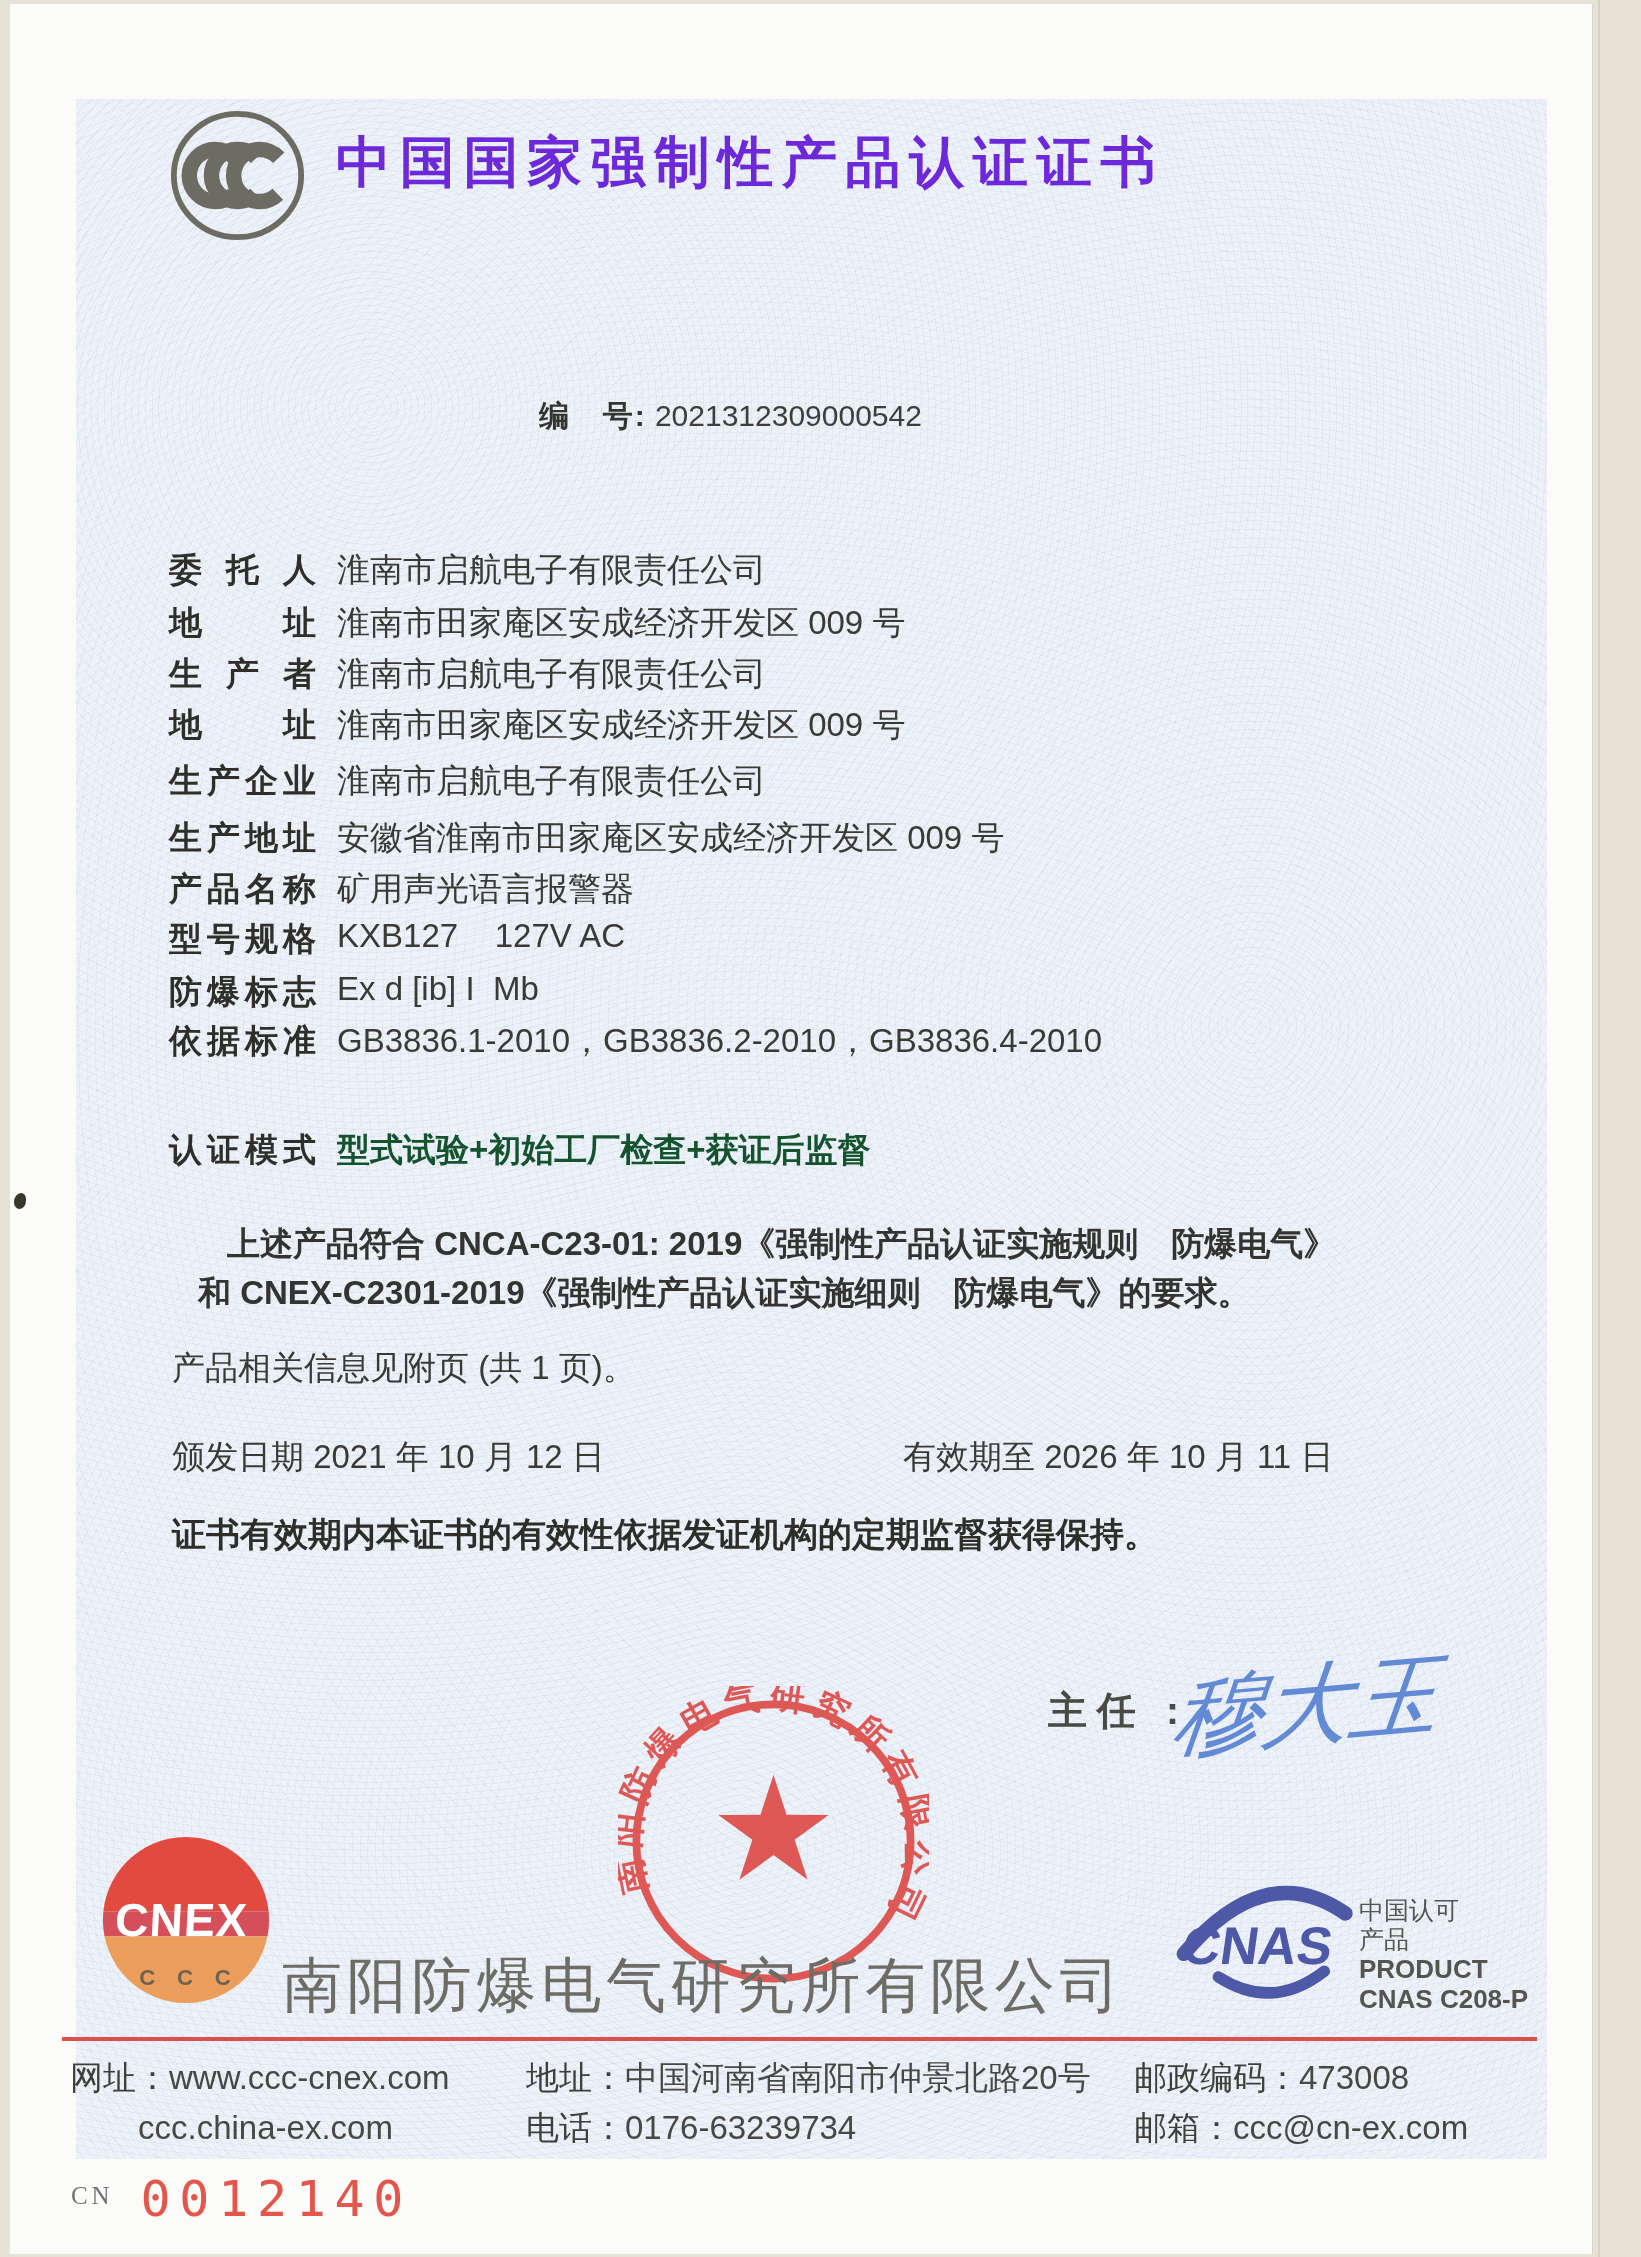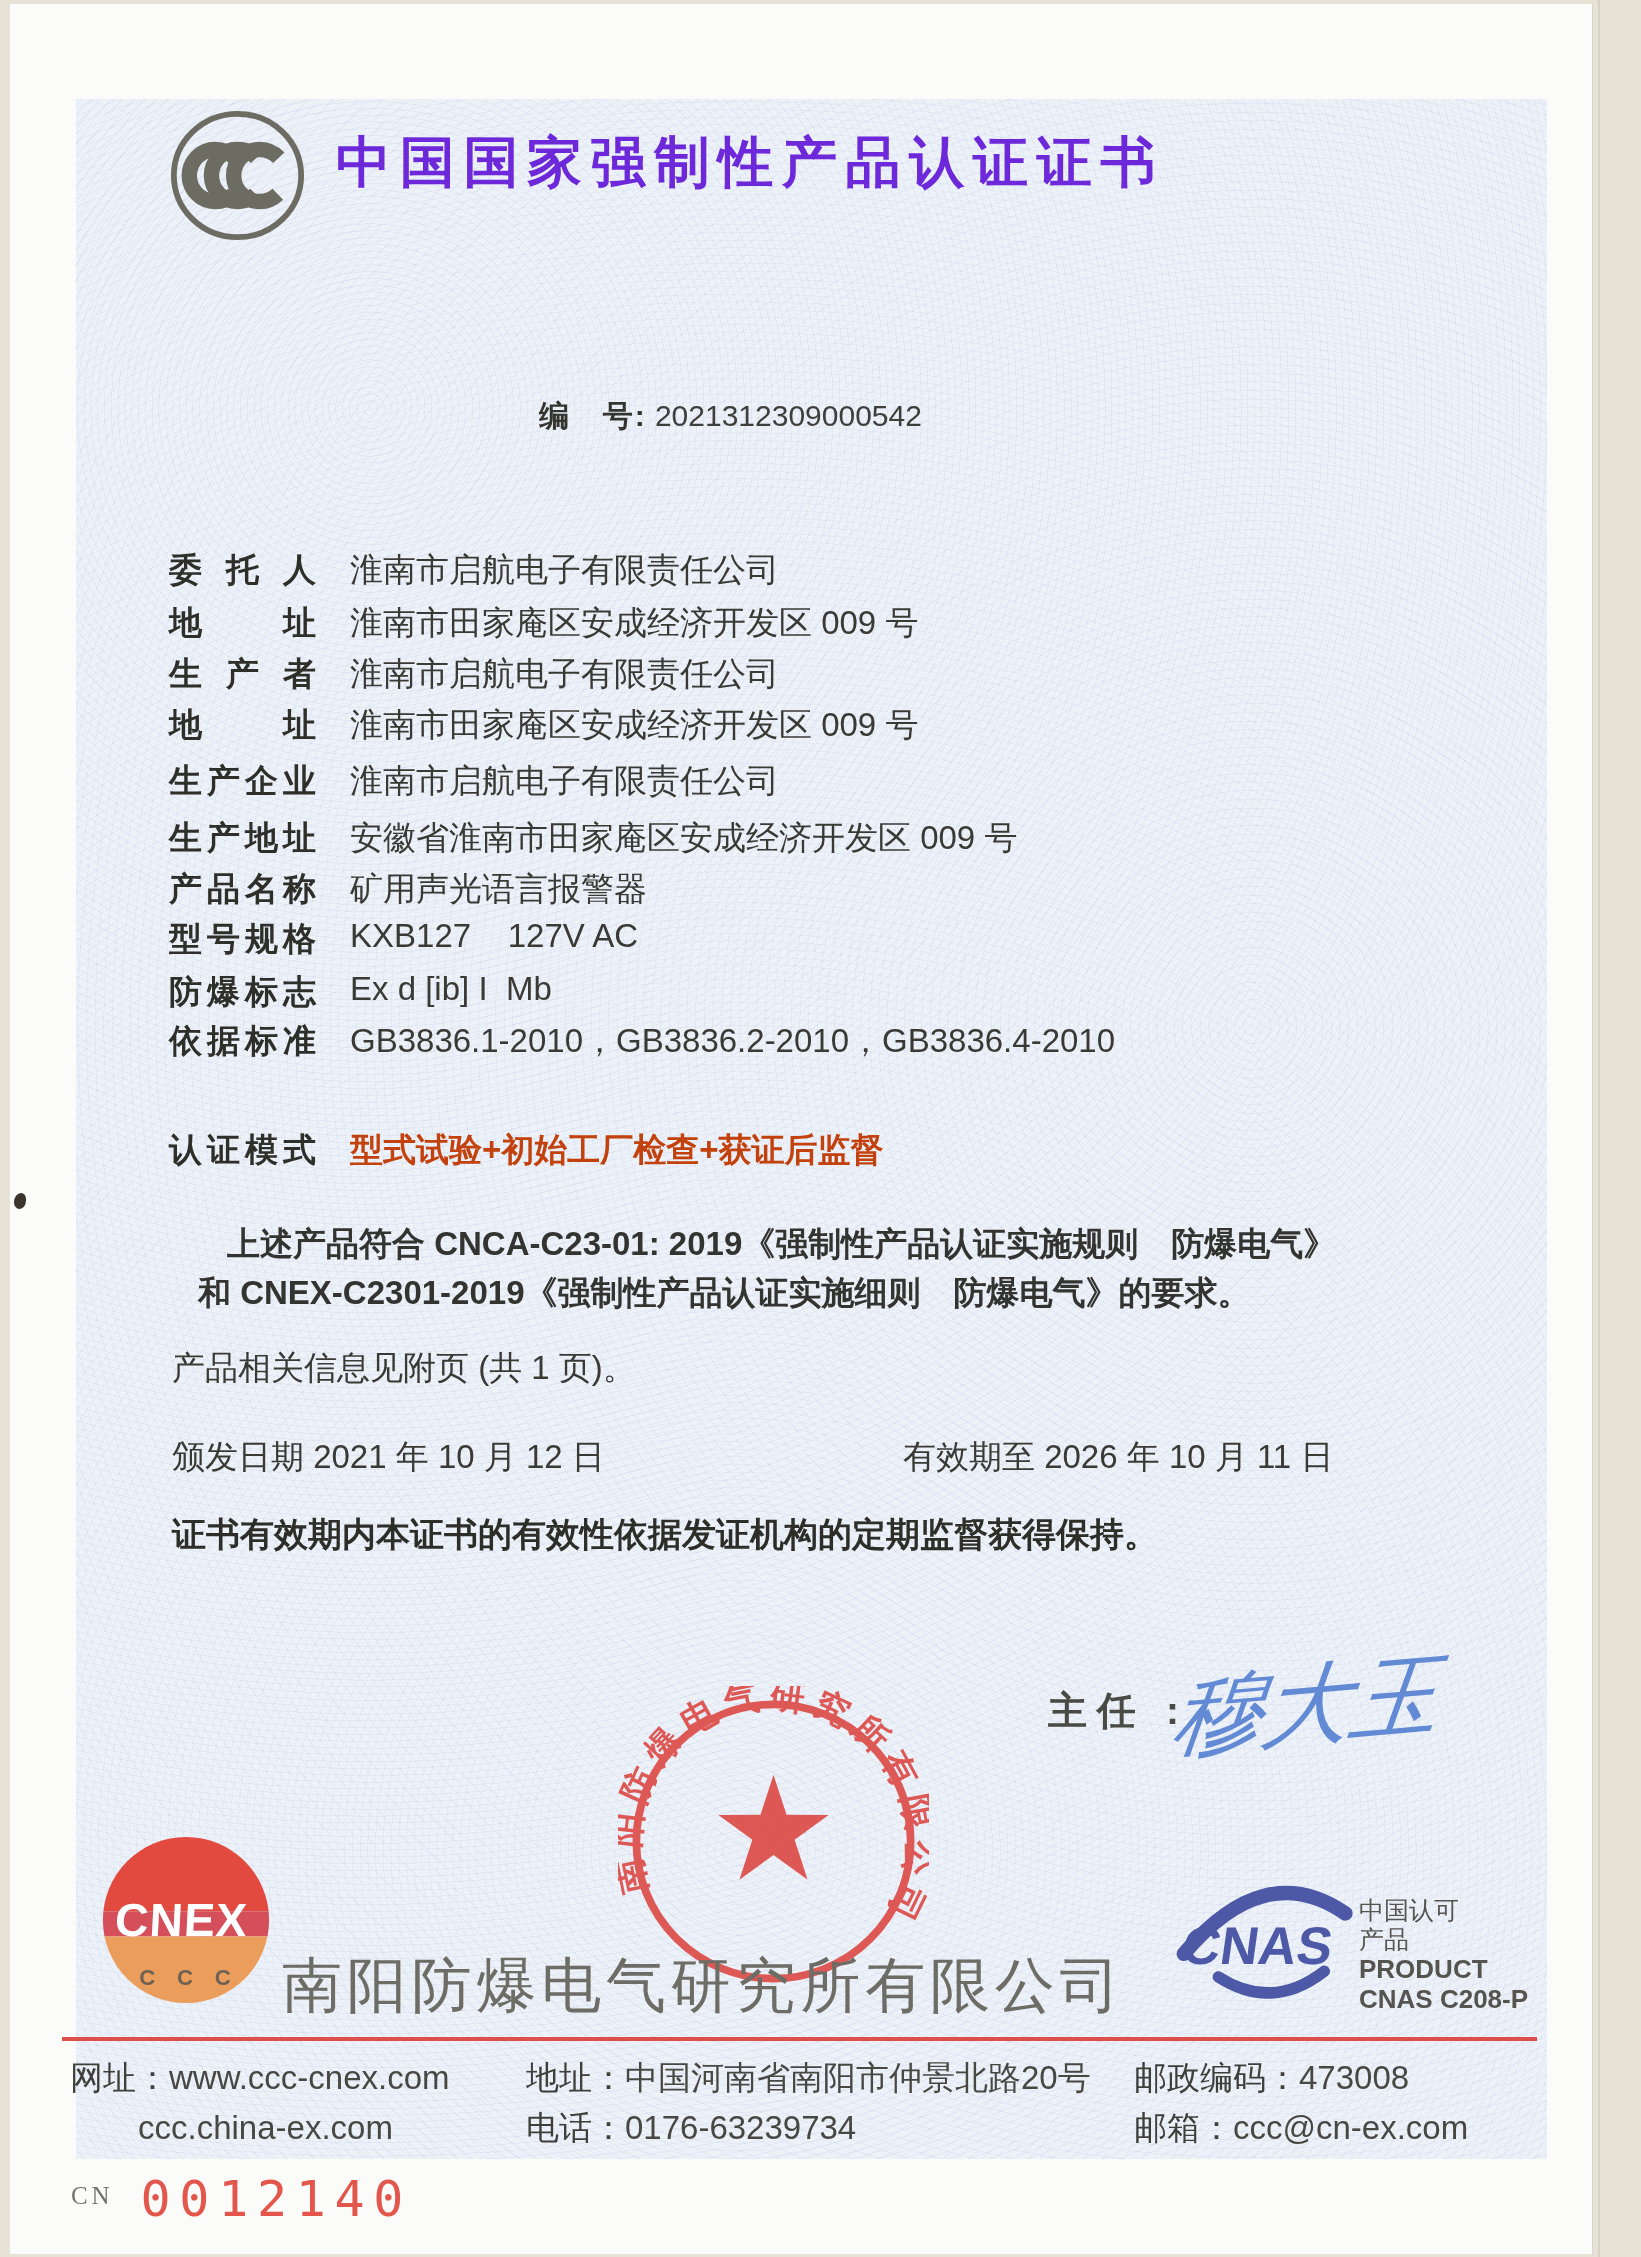--- a/index.html
+++ b/index.html
@@ -17,22 +17,22 @@
 
   .ccc-logo{position:absolute;left:170px;top:108px;}
   .title{position:absolute;left:336px;top:126px;font-size:55px;font-weight:bold;letter-spacing:8.7px;color:#6d28d9;}
 
   .certno{position:absolute;left:539px;top:396px;font-size:30px;color:#3e3e3a;white-space:pre;}
   .certno .lab{font-weight:bold;letter-spacing:1.9px;color:#35352f;text-align:center;}
 
   .frow{position:absolute;left:169px;font-size:33px;white-space:nowrap;}
   .flabel{display:inline-block;width:147px;text-align:justify;text-align-last:justify;
           font-weight:bold;color:#2f2f2a;vertical-align:top;}
-  .fvalue{margin-left:34px;color:#3a3a35;white-space:pre;}
-  .mode .fvalue{font-weight:bold;color:#c2410c;text-align:center;}
+  .fvalue{margin-left:21px;color:#3a3a35;white-space:pre;}
+  .mode .fvalue{font-weight:bold;color:#14532d;text-align:center;}
 
   .comp1{position:absolute;left:227px;top:1222px;font-size:33px;font-weight:600;color:#333330;}
   .comp2{position:absolute;left:198px;top:1271px;font-size:33px;font-weight:600;color:#333330;}
   .attach{position:absolute;left:172px;top:1346px;font-size:33px;color:#3a3a35;}
   .date-issue{position:absolute;left:172px;top:1435px;font-size:33px;color:#3a3a35;}
   .date-expiry{position:absolute;left:903px;top:1435px;font-size:33px;color:#3a3a35;}
   .validity{position:absolute;left:172px;top:1512px;font-size:34px;font-weight:bold;color:#2e2e29;}
 
   .director{position:absolute;left:1048px;top:1684px;font-size:39px;font-weight:bold;letter-spacing:9.7px;color:#4a4a44;}
   .sig{position:absolute;left:1173px;top:1641px;width:386px;font-size:89px;color:#4b79cf;

